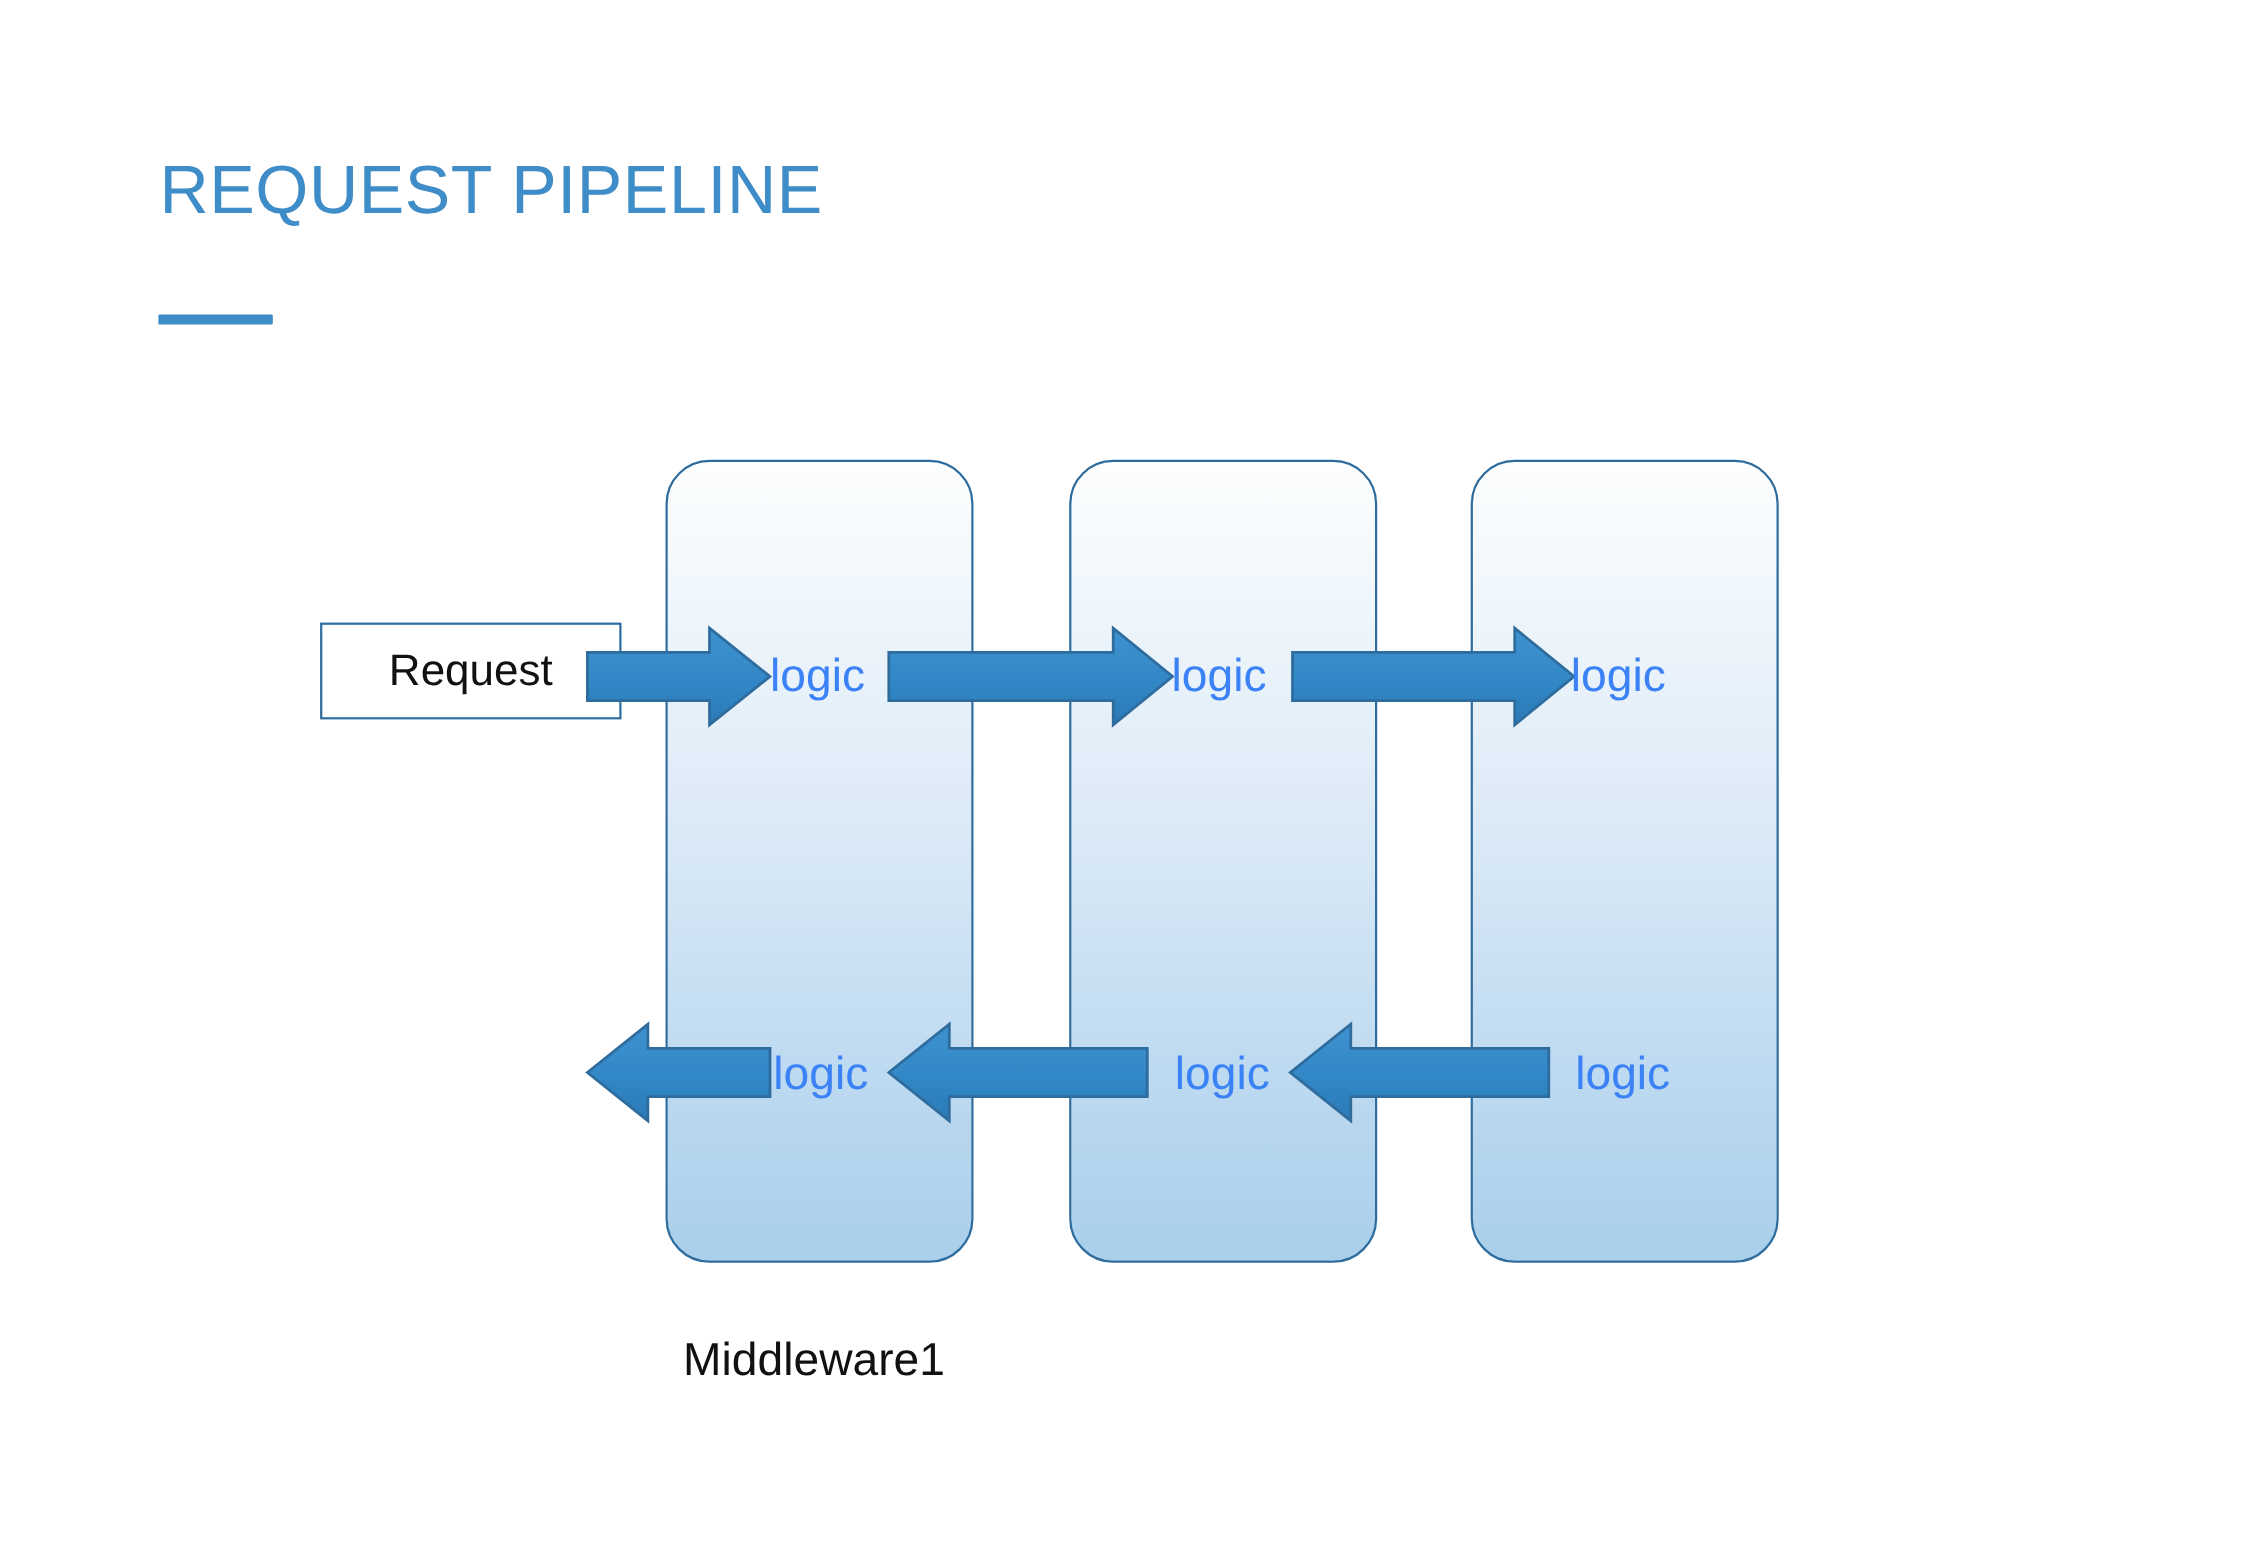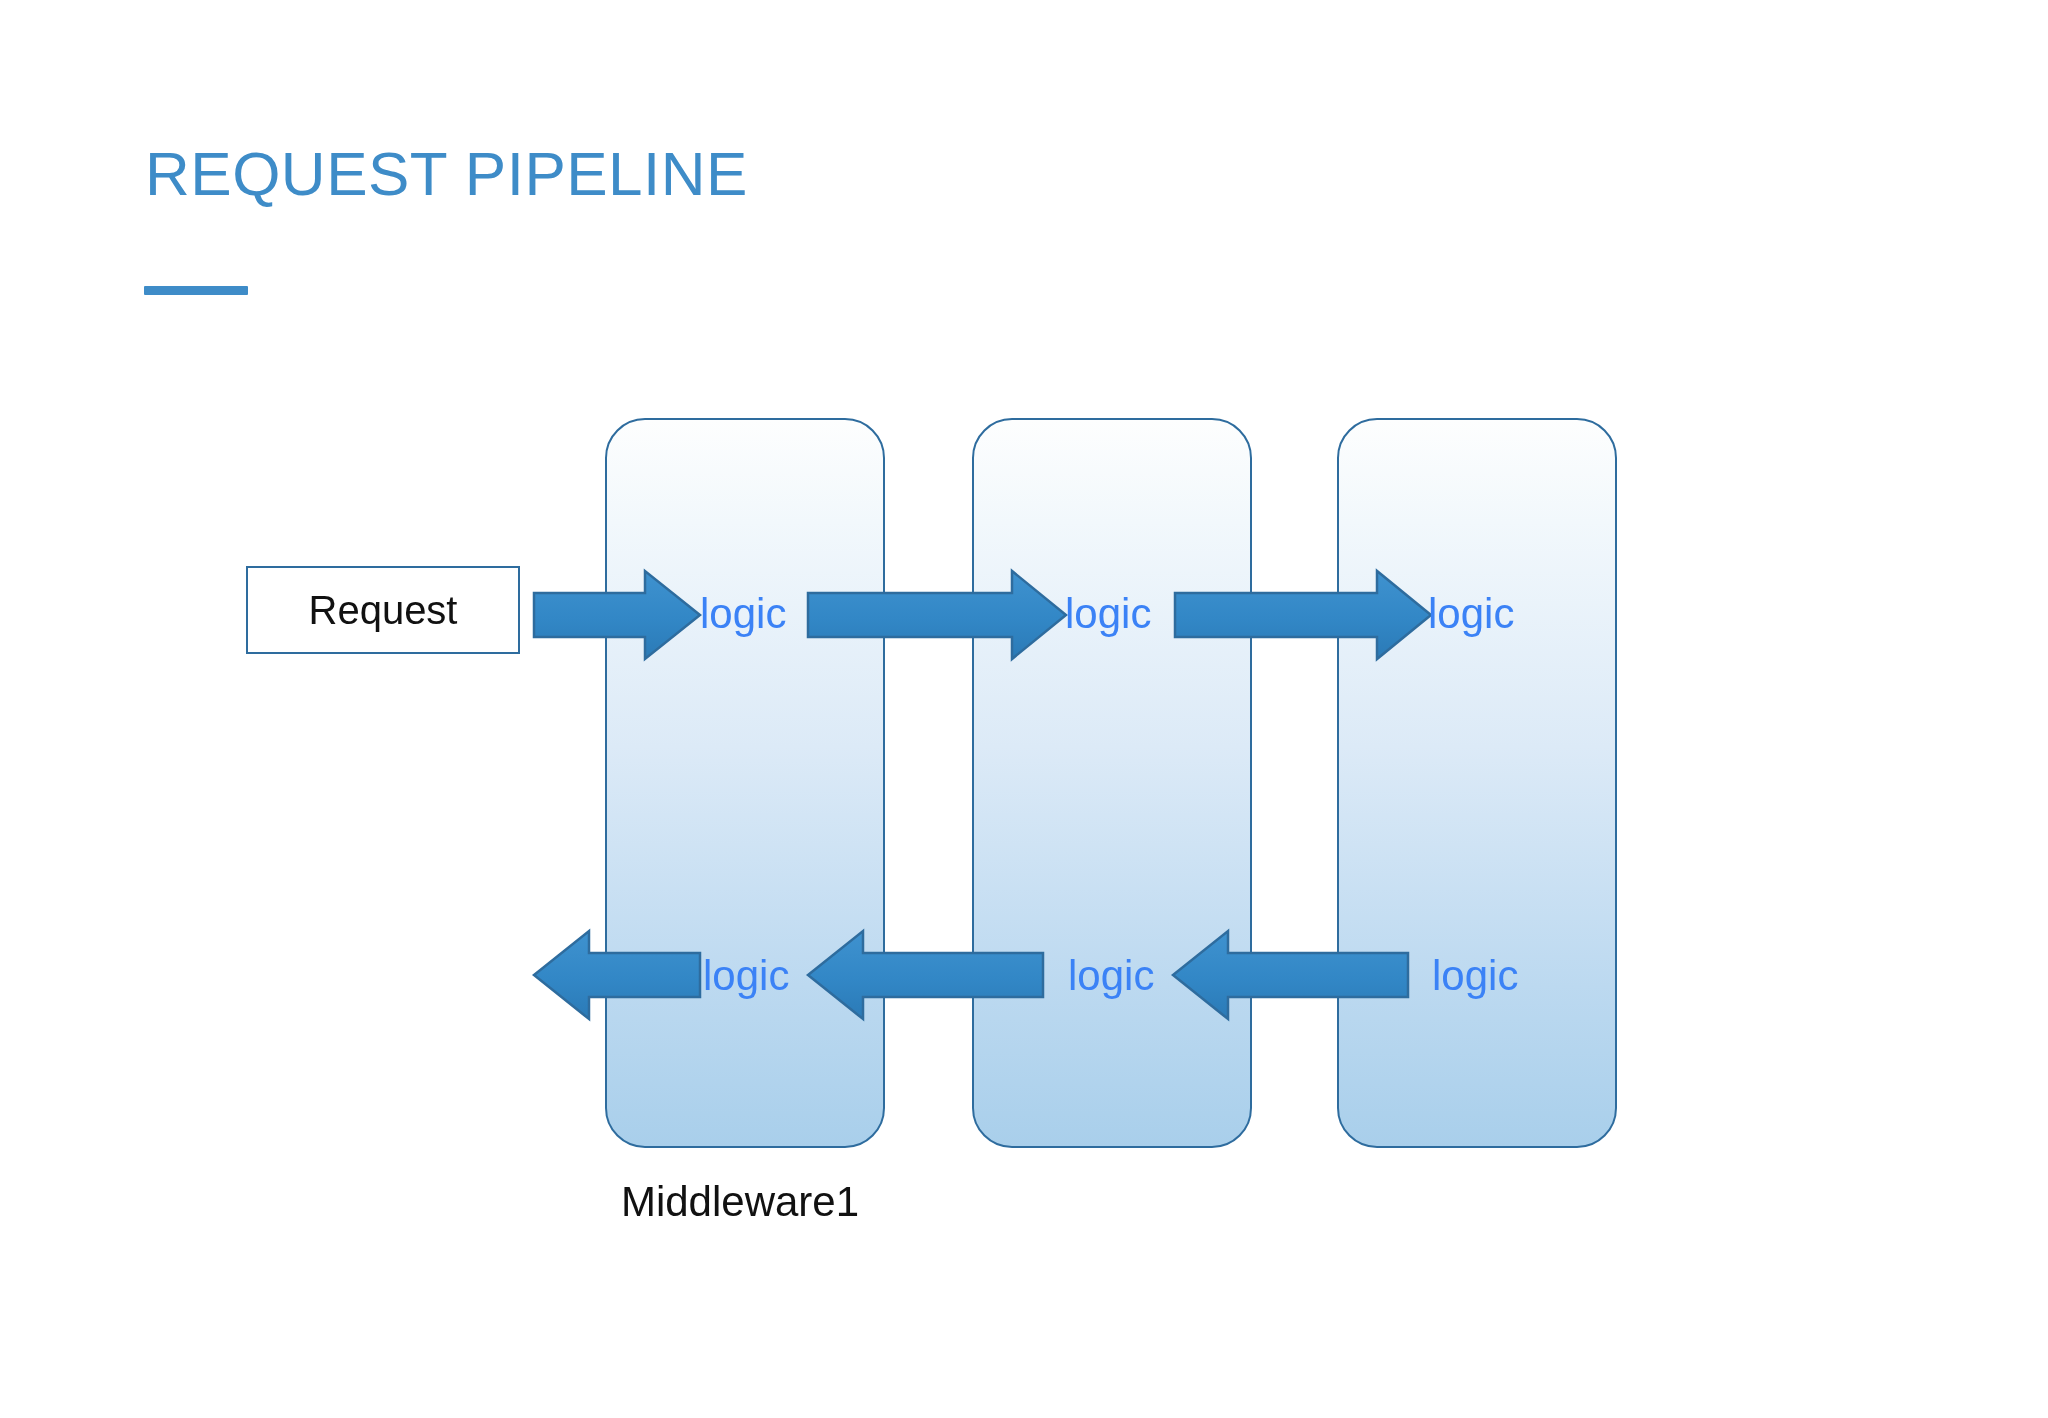--- a/index.html
+++ b/index.html
@@ -24,21 +24,21 @@
     position:absolute;top:418px;width:280px;height:730px;
     border:2.5px solid #2E6C9E;border-radius:40px;
     background:linear-gradient(to bottom,#fdfefe 0%,#f2f8fc 14%,#dceaf7 45%,#bcd9f0 78%,#a9cfeb 100%);
     box-sizing:border-box;
   }
   #mw-box-1{left:605px;}
   #mw-box-2{left:972px;}
   #mw-box-3{left:1337px;}
 
   .mw-label{
-    position:absolute;top:1178px;width:280px;text-align:center;
+    position:absolute;top:1212px;width:280px;text-align:center;
     font-size:42px;color:#111111;white-space:nowrap;
   }
   #mw-label-1{left:600px;}
   #mw-label-2{left:967px;}
   #mw-label-3{left:1332px;}
 
   
   .logic-label{
     position:absolute;font-size:42px;color:#3b82f6;white-space:nowrap;
   }
@@ -51,21 +51,21 @@
   #logic-bottom-2{left:1068px;}
   #logic-bottom-3{left:1432px;}
 
   
   .io-box{
     position:absolute;left:246px;width:274px;
     border:2.5px solid #2E6C9E;background:#ffffff;box-sizing:border-box;
     display:flex;align-items:center;justify-content:center;
     font-size:40px;color:#111111;
   }
-  #request-box{top:566px;height:88px;}
+  #request-box{top:566px;height:88px;margin-left:45px;}
   #response-box{top:922px;height:92px;}
 
   
   #arrow-layer{position:absolute;left:0;top:0;width:2048px;height:1418px;pointer-events:none;}
 
   
   #footer{position:absolute;left:0;top:1318px;width:2048px;height:60px;}
 </style>
 </head>
 <body>

